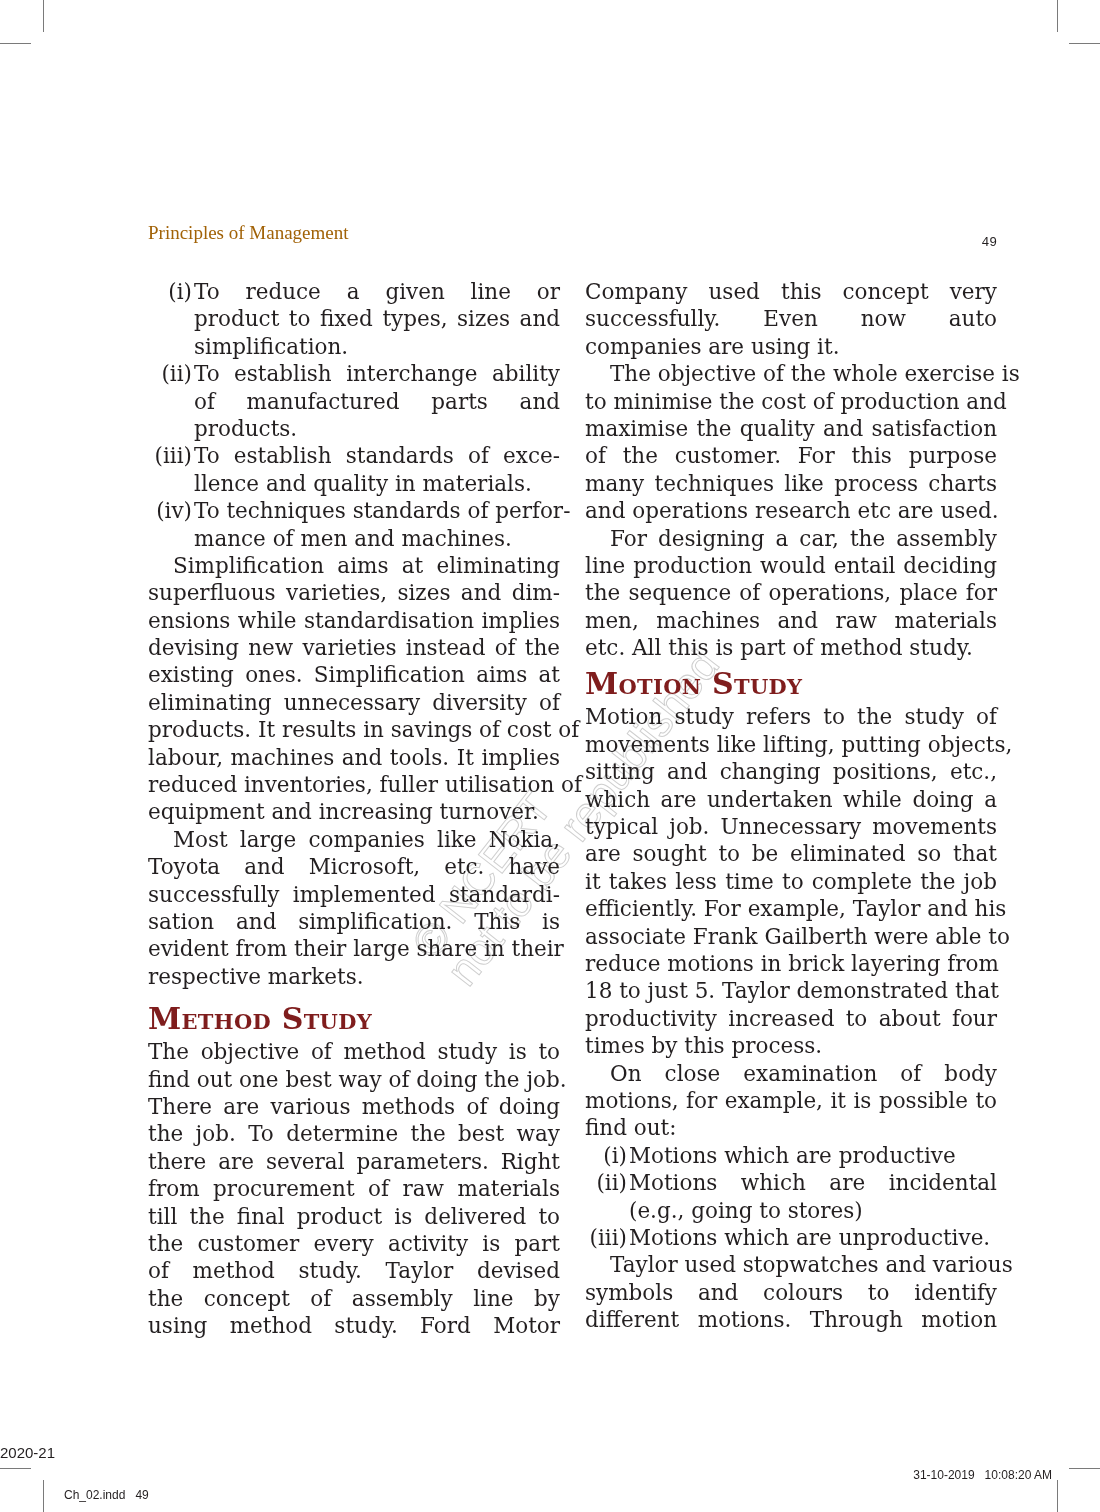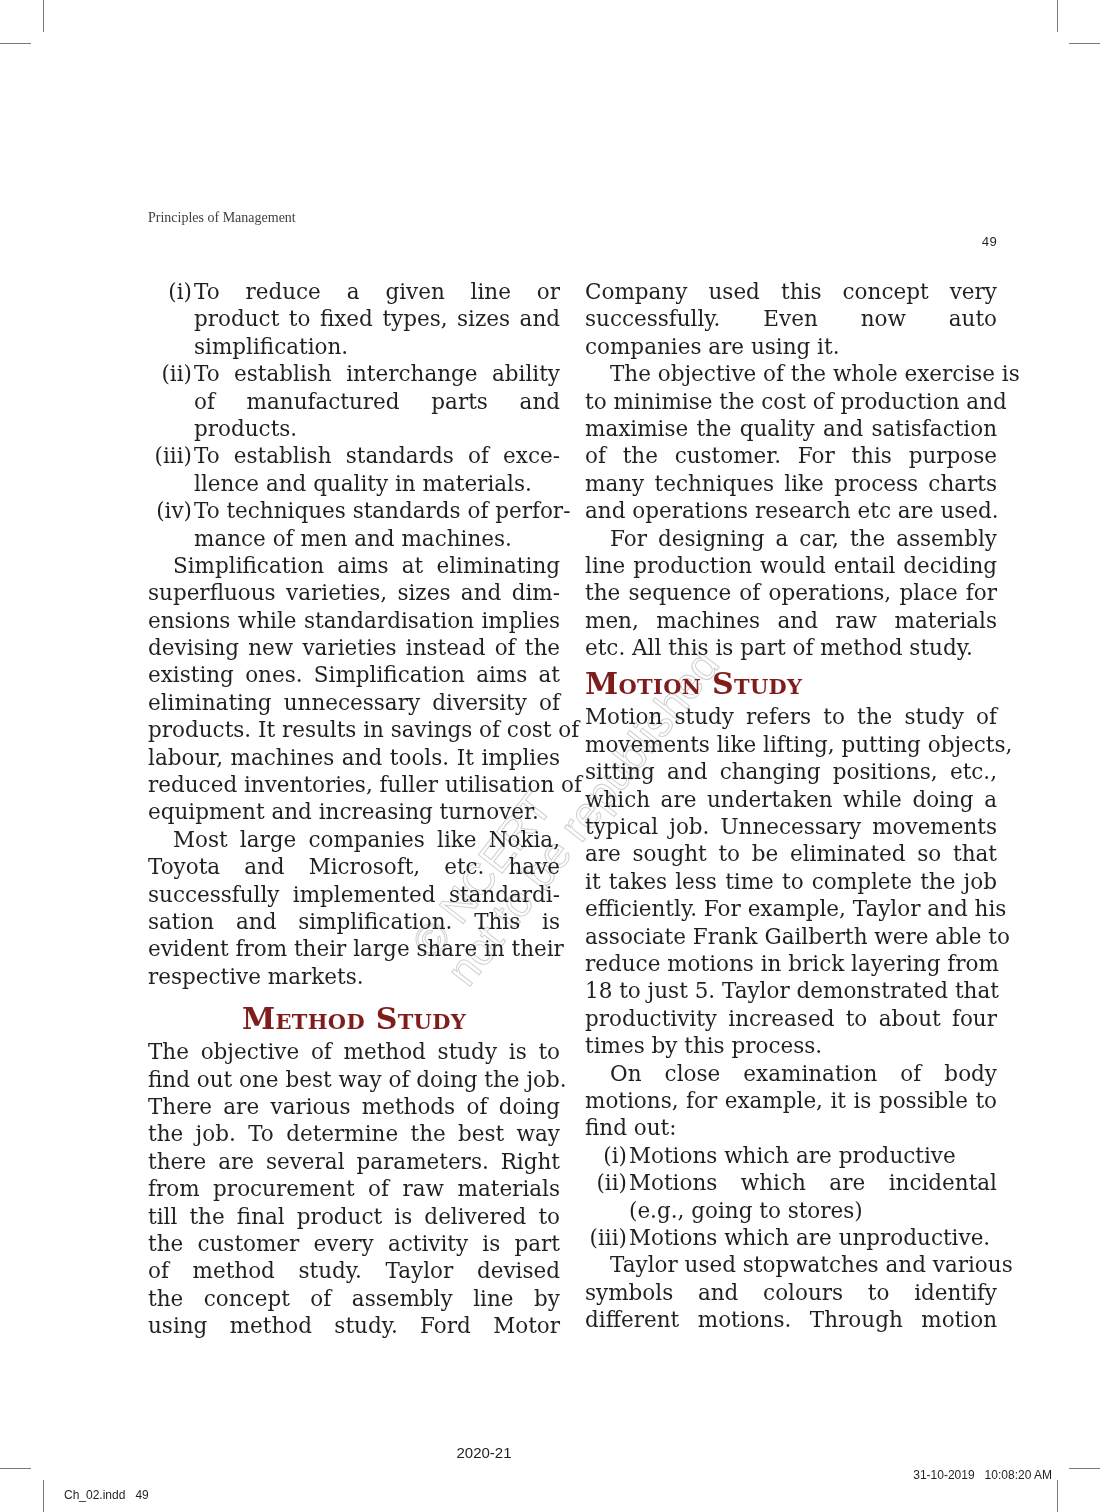--- a/index.html
+++ b/index.html
@@ -1,34 +1,34 @@
 <!DOCTYPE html>
 <html><head>
 <meta charset="utf-8">
 <style>
   html, body { margin:0; padding:0; background:#ffffff; }
   body { width:1100px; height:1512px; position:relative; overflow:hidden; font-family:"DejaVu Serif", "Liberation Serif", serif; color:#231f20; }
   .crop { position:absolute; background:#7a7a7a; }
-  .running-head { position:absolute; top:210px; left:148px; font-family:"Liberation Serif", serif; font-size:14px; color:#404040; }
+  .running-head { position:absolute; top:222px; left:148px; font-family:"Liberation Serif", serif; font-size:19px; color:#a16207; }
   .page-num { position:absolute; top:214px; right:103px; font-family:Liberation Mono, monospace; font-size:13px;margin-top:21px; }
   .col { position:absolute; width:412px; font-size:21.5px; line-height:27.4px; }
   .col.left { left:148px; top:278px; }
   .col.right { left:585px; top:278px; }
   .ln { display:block; white-space:nowrap; text-align:justify; text-align-last:justify; height:27.4px; overflow:visible; }
   .ln.last { text-align-last:left; }
   .indent { padding-left:25px; }
   .li { display:flex; height:27.4px; white-space:nowrap; }
   .li .num { width:46px; text-align:right; padding-right:2px; box-sizing:border-box; flex:none; }
   .li .txt { flex:1; text-align:justify; text-align-last:justify; }
   .li .txt.last { text-align-last:left; }
   .li.cont .txt { padding-left:46px; }
   .li2 .num { width:44px; }
   .li2.cont .txt { padding-left:44px; }
   .heading { color:#7f1d1d; font-weight:bold; font-variant:small-caps; font-size:30px; line-height:34px; height:34px; margin:6px 0 2px 0; letter-spacing:0.3px; font-family:"DejaVu Serif", serif; }
-  .footer-year { position:absolute; top:1444px; left:0; width:968px; text-align:center; font-family:"Liberation Sans", sans-serif; font-size:15px; color:#231f20; }
+  .footer-year { position:absolute; top:1444px; left:0; width:968px; text-align:left; font-family:"Liberation Sans", sans-serif; font-size:15px; color:#231f20; }
   .slug-left { position:absolute; top:1488px; left:64px; font-family:"Liberation Sans", sans-serif; font-size:12px; color:#231f20; }
   .slug-right { position:absolute; top:1468px; right:48px; font-family:"Liberation Sans", sans-serif; font-size:12px; color:#231f20; }
   .watermark { position:absolute; left:360px; top:760px; transform:rotate(-52deg); transform-origin:center; font-family:"Liberation Sans", sans-serif; font-size:44px; color:transparent; -webkit-text-stroke:1px #cfcfcf; white-space:nowrap; pointer-events:none; line-height:44px; }
   .watermark span { display:block; }
 </style>
 </head>
 <body>
 
 <div class="crop" style="left:43px;top:0;width:1px;height:32px;"></div>
 <div class="crop" style="left:0;top:43px;width:31px;height:1px;"></div>
@@ -103,21 +103,21 @@
 
   <div>
     <span class="ln indent">Most large companies like Nokia,</span>
     <span class="ln">Toyota and Microsoft, etc. have</span>
     <span class="ln">successfully implemented standardi-</span>
     <span class="ln">sation and simplification. This is</span>
     <span class="ln">evident from their large share in their</span>
     <span class="ln last">respective markets.</span>
   </div>
 
-  <div class="heading" style="margin-top:12px;text-align:center;">Method Study</div>
+  <div class="heading" style="margin-top:12px;">Method Study</div>
 
   <div>
     <span class="ln">The objective of method study is to</span>
     <span class="ln">find out one best way of doing the job.</span>
     <span class="ln">There are various methods of doing</span>
     <span class="ln">the job. To determine the best way</span>
     <span class="ln">there are several parameters. Right</span>
     <span class="ln">from procurement of raw materials</span>
     <span class="ln">till the final product is delivered to</span>
     <span class="ln">the customer every activity is part</span>

